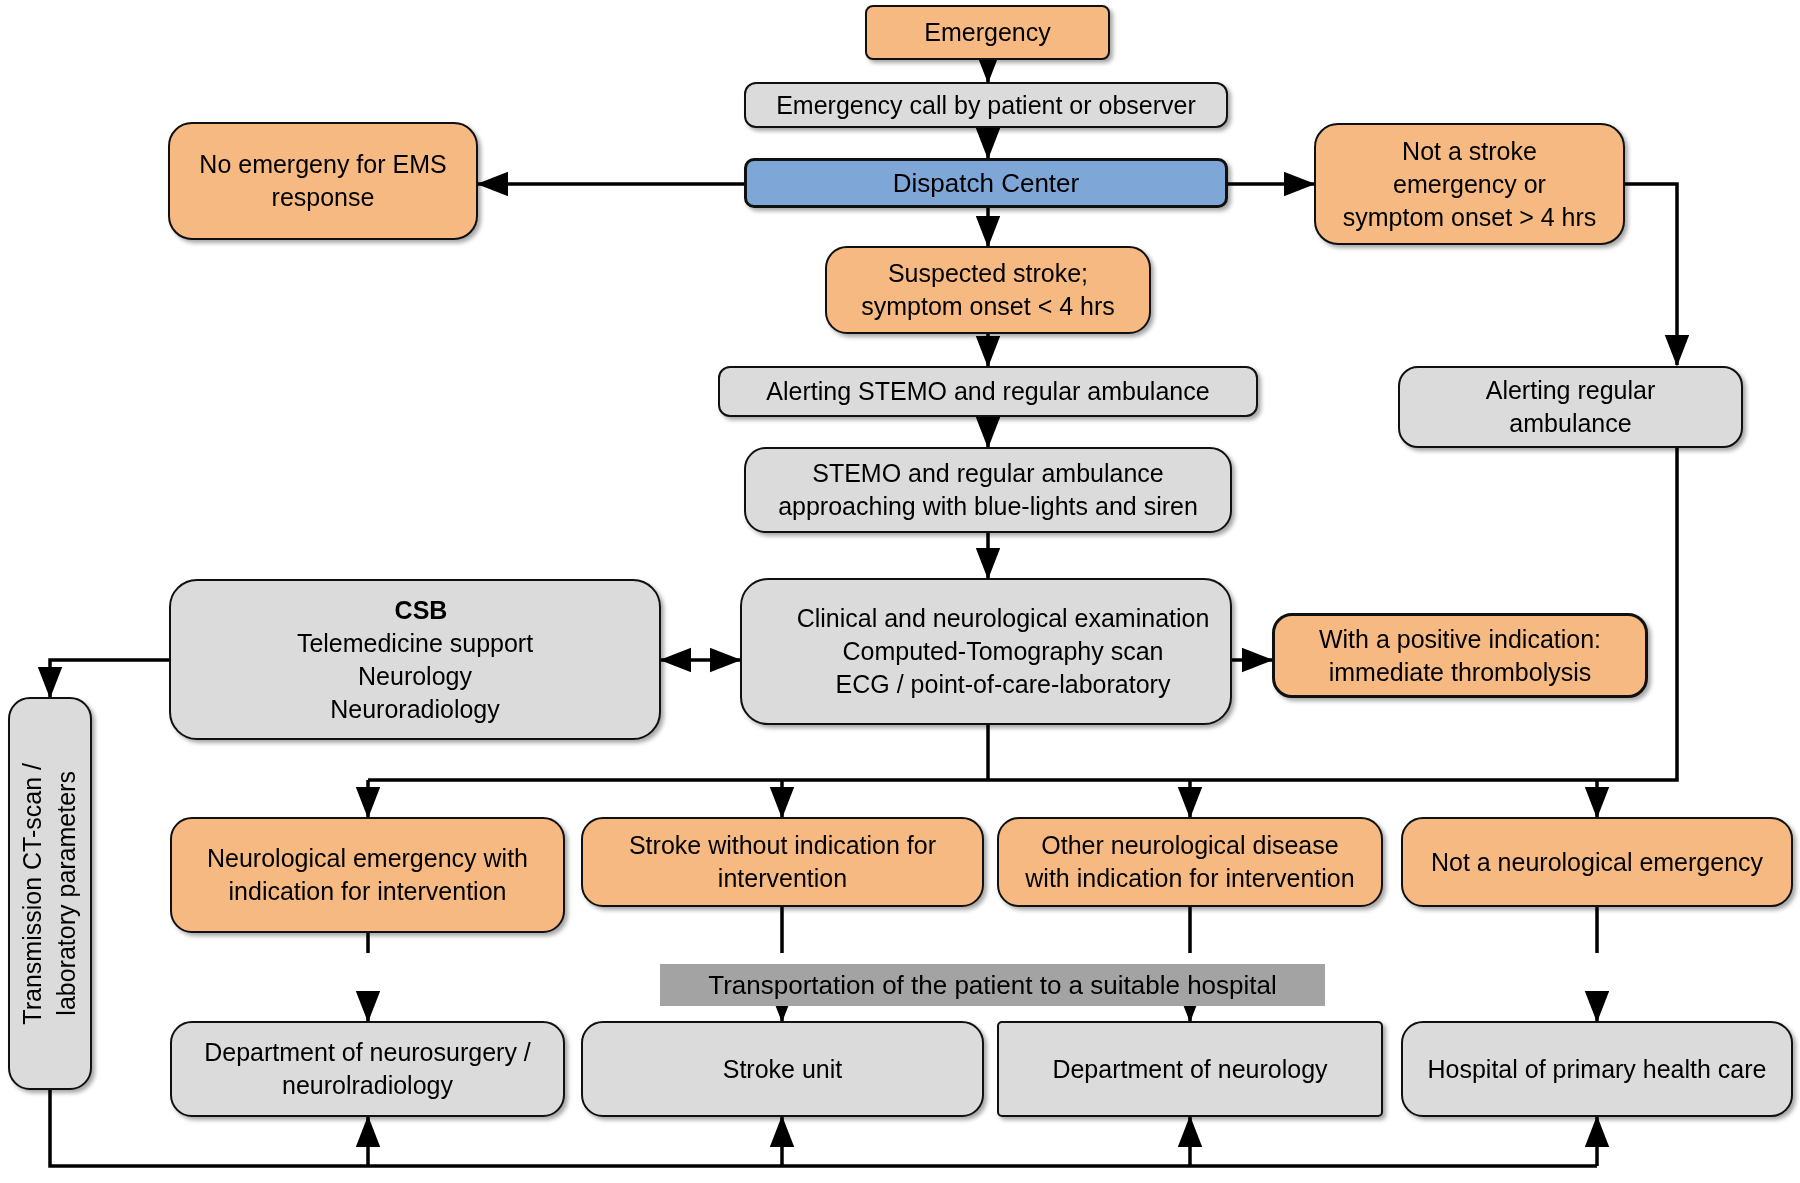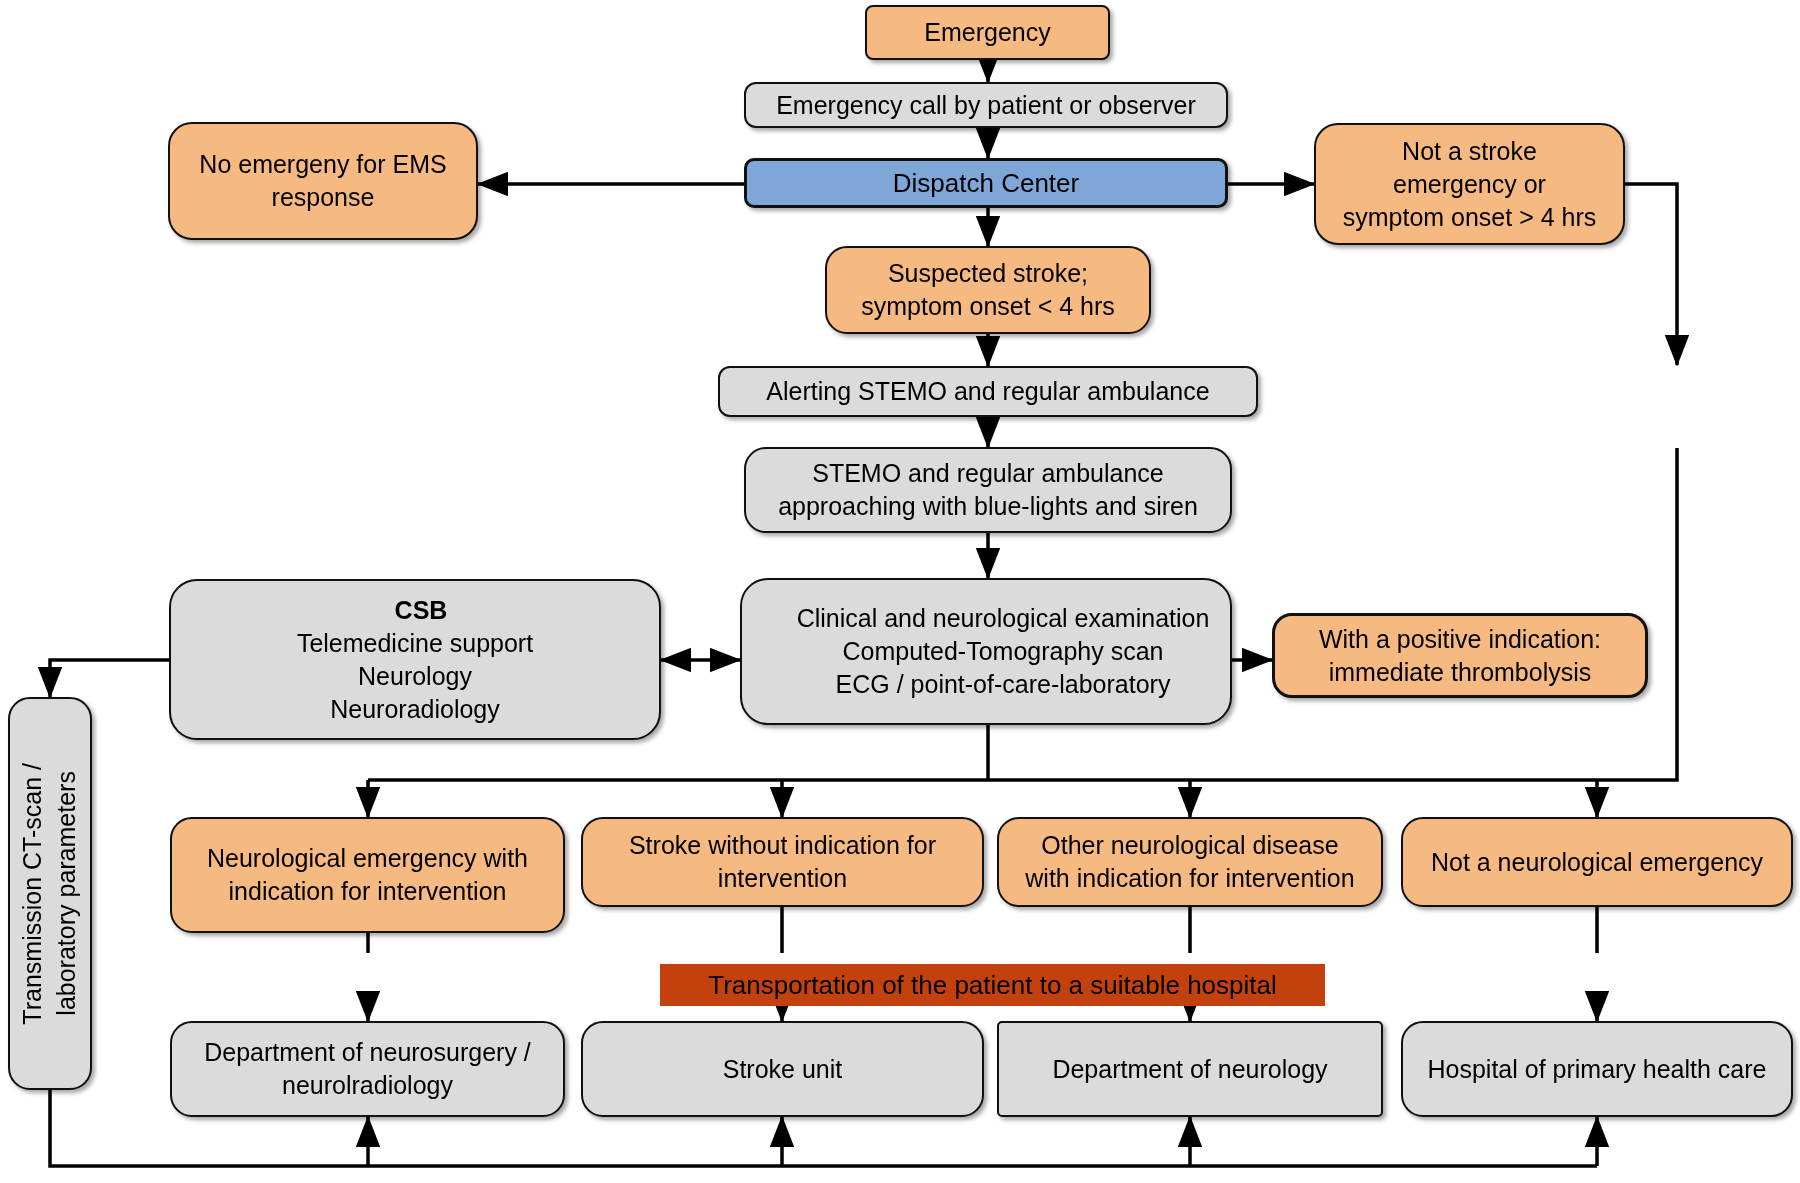--- a/index.html
+++ b/index.html
@@ -36,21 +36,21 @@
   .vertical-text{
     writing-mode:vertical-rl;
     transform:rotate(180deg);
     white-space:pre-line;
     text-align:center;
     line-height:1.35;
   }
   .free-label{
     position:absolute;z-index:1;
     display:flex;align-items:center;justify-content:center;
-    background:#c2410c;
+    background:#a3a3a3;
     font-size:26px;
     white-space:nowrap;
   }
 </style>
 </head>
 <body>
 
 <div class="canvas">
 
   <svg class="wires" width="1800" height="1183" viewBox="0 0 1800 1183">
@@ -119,20 +119,24 @@
 
   <div class="node orange" style="left:825px;top:246px;width:326px;height:88px;border-radius:22px;">
     <span>Suspected stroke;
 symptom onset &lt; 4 hrs</span>
   </div>
 
   <div class="node gray" style="left:718px;top:366px;width:540px;height:51px;border-radius:12px;">
     <span>Alerting STEMO and regular ambulance</span>
   </div>
 
+  <div class="node gray" style="left:1398px;top:366px;width:345px;height:82px;border-radius:20px;">
+    <span>Alerting regular
+ambulance</span>
+  </div>
 
   <div class="node gray" style="left:744px;top:447px;width:488px;height:86px;border-radius:22px;">
     <span>STEMO and regular ambulance
 approaching with blue-lights and siren</span>
   </div>
 
   <div class="node gray big-radius" style="left:169px;top:579px;width:492px;height:161px;">
     <div class="csb-inner">
       <span class="csb-title">CSB</span>
       <span>Telemedicine support

